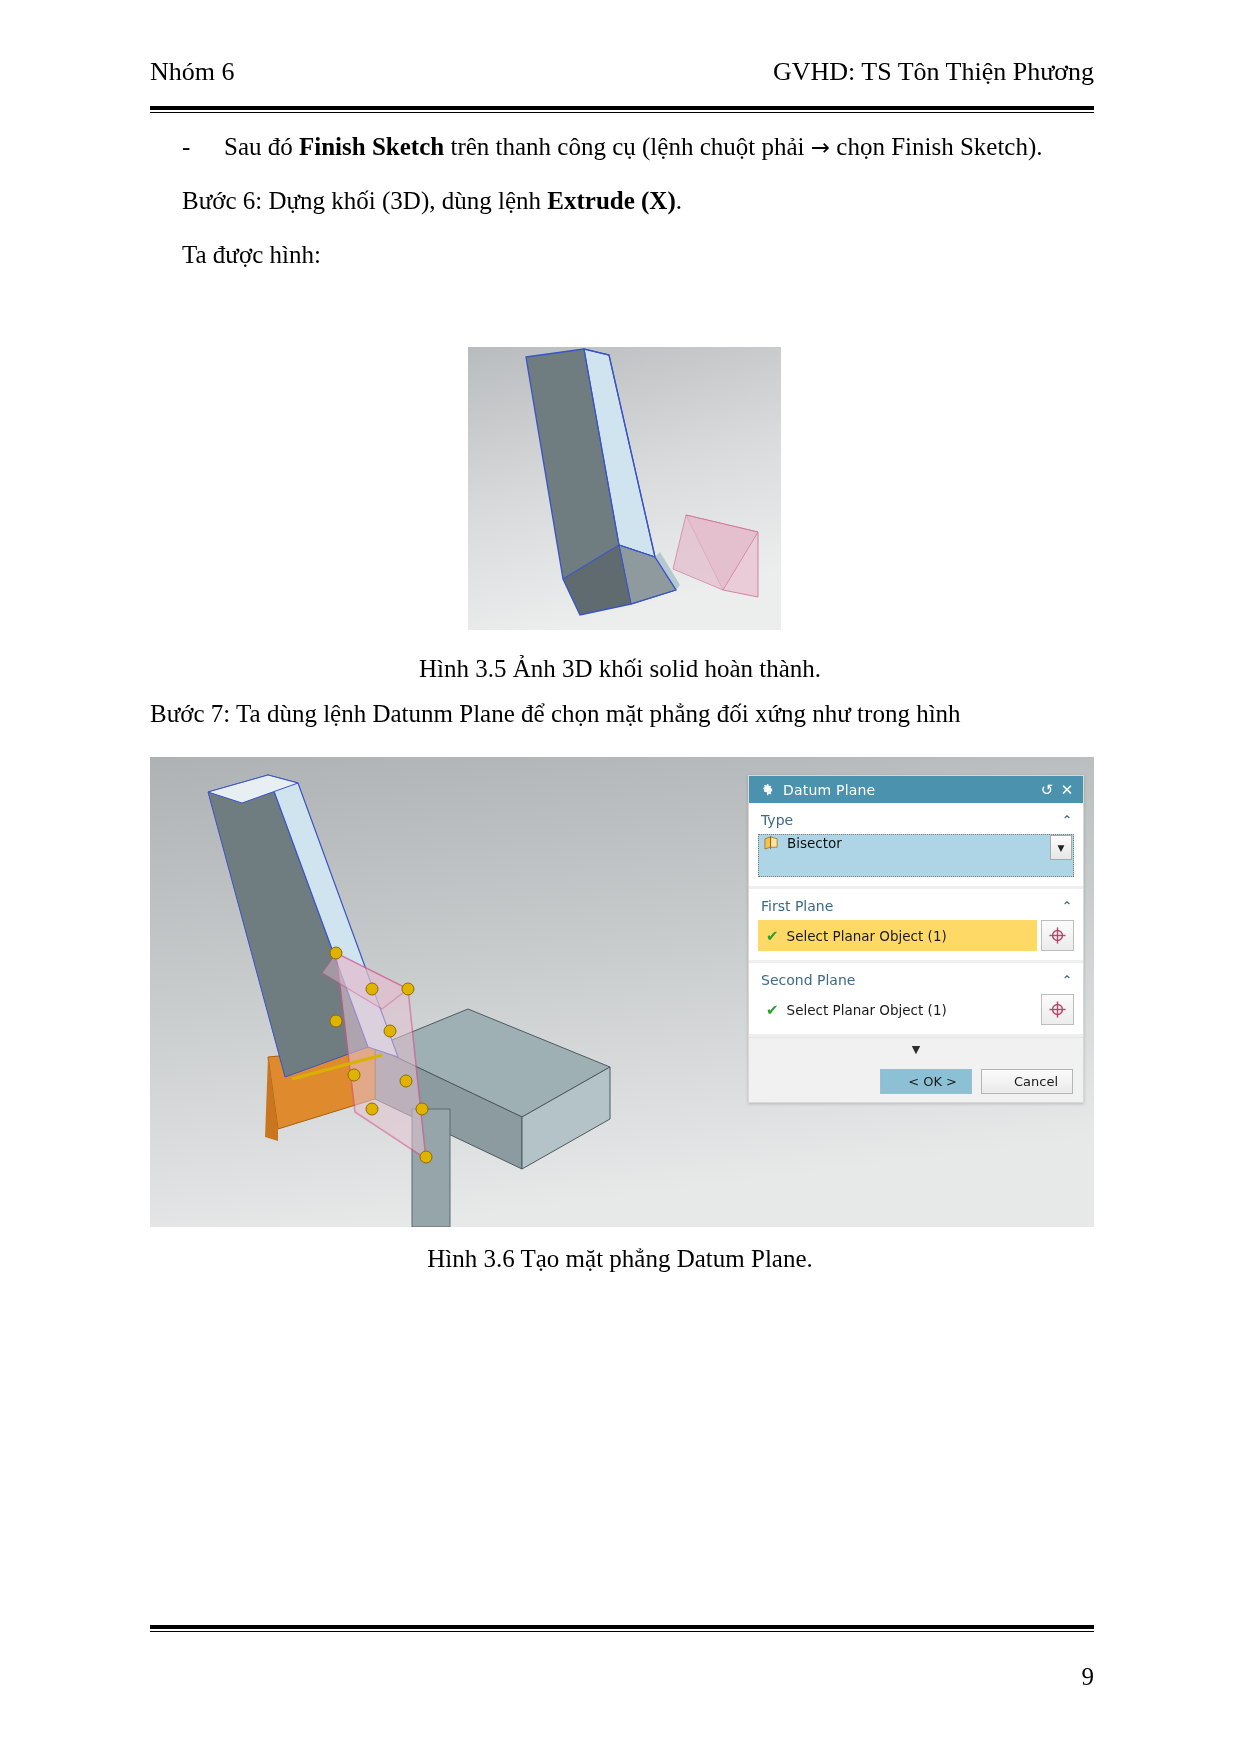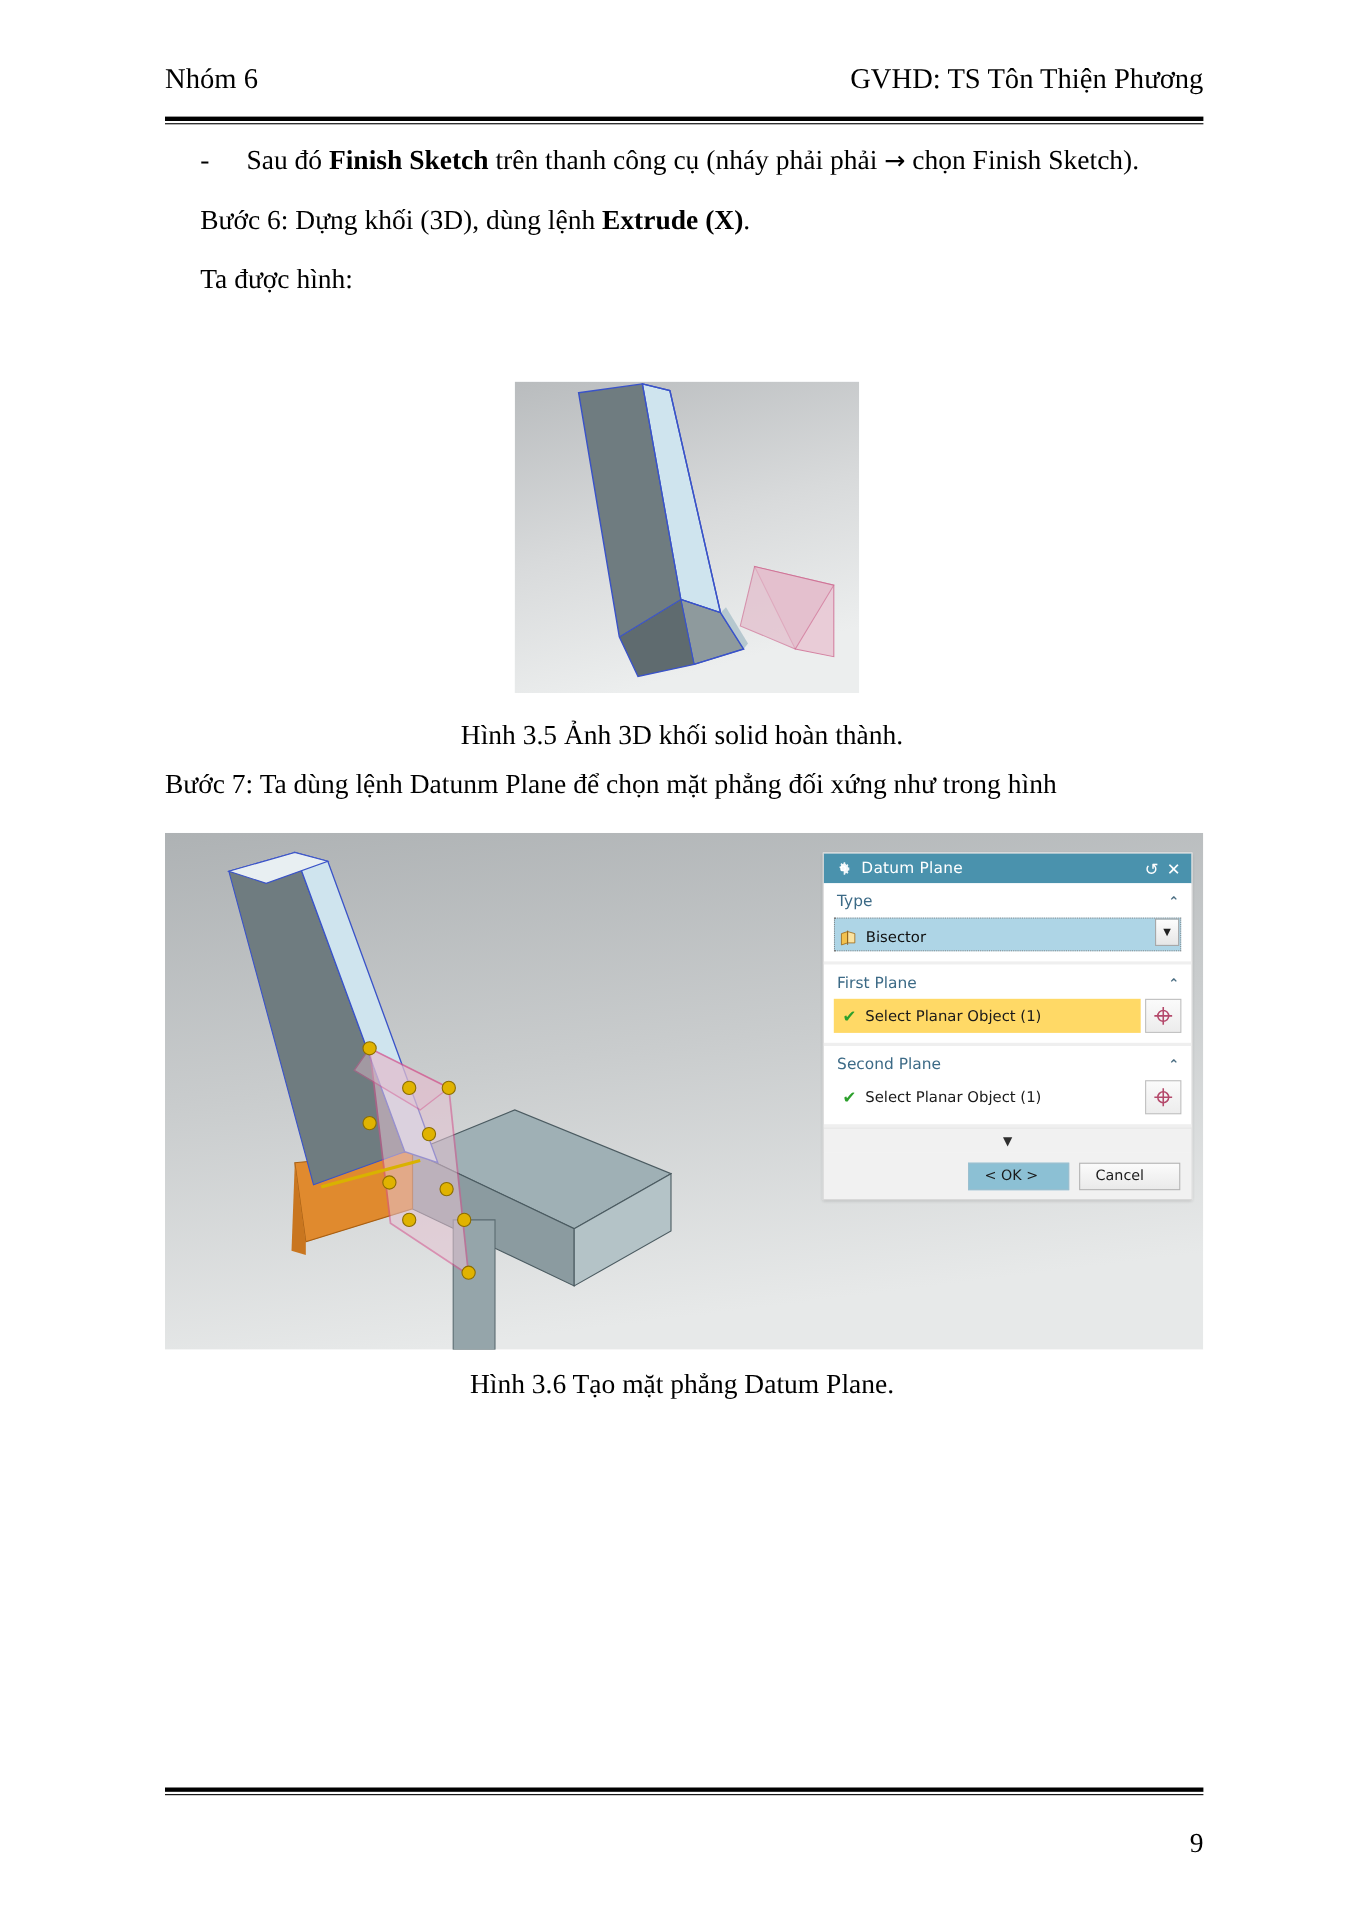--- a/index.html
+++ b/index.html
@@ -168,26 +168,26 @@
     align-items: center;
     justify-content: space-between;
     color: #3c6a86;
     font-size: 14px;
     padding: 3px 2px 6px 3px;
   }
   .sec-head .chev { color: #4a6d82; font-size: 12px; font-weight: bold;}
 
   .combo {
     display: flex;
-    align-items: flex-end;
+    align-items: flex-start;
     height: 25px;
     background: #aed5e6;
     border: 1px dotted #7a7a7a;
     outline: 1px solid #ffffff;
-    padding: 0 0 4px 4px;
+    padding: 0 0 16px 4px;
     font-size: 13.5px;
     color: #101010;
   }
   .combo .ico { margin-right: 7px; display: flex; }
   .combo .val { flex: 1; }
   .combo .drop {
     width: 20px; height: 23px;
     background: linear-gradient(#fdfdfd,#e6e6e6);
     border: 1px solid #a8a8a8;
     display: flex; align-items: center; justify-content: center;
@@ -236,21 +236,21 @@
     gap: 9px;
   }
   .btn {
     font-family: "DejaVu Sans", "Liberation Sans", sans-serif;
     font-size: 13px;
     padding: 4px 14px;
     border: 1px solid #9bbfcf;
     background: #8cc0d4;
     color: #1a1a1a;
     min-width: 62px;
-    text-align: left;
+    text-align: right;
   }
   .btn.secondary {
     background: linear-gradient(#fbfbfb,#eaeaea);
     border: 1px solid #b4b4b4;
   }
 
   
   .footer-rule {
     position: absolute;
     bottom: 121px;
@@ -281,21 +281,21 @@
   <div class="header-rule">
     <div class="thick"></div>
       <div class="gap"></div>
       <div class="thin"></div>
   </div>
 
   <div class="content">
 
     <div class="bullet-row">
       <span class="bullet-dash">-</span>
-      <span class="bullet-text"><span>Sau đó </span><b>Finish Sketch</b><span> trên thanh công cụ (nháy phải phải </span><span class="arrow">→</span><span> chọn Finish Sketch).</span></span>
+      <span class="bullet-text"><span>Sau đó </span><b>Finish Sketch</b><span> trên thanh công cụ (lệnh chuột phải </span><span class="arrow">→</span><span> chọn Finish Sketch).</span></span>
     </div>
 
     <div class="para"><span>Bước 6: Dựng khối (3D), dùng lệnh </span><b>Extrude (X)</b><span>.</span></div>
 
     <div class="para">Ta được hình:</div>
   </div>
 
   <div class="fig35-wrap">
     <svg class="fig35" viewBox="0 0 313 283">
       <defs>

